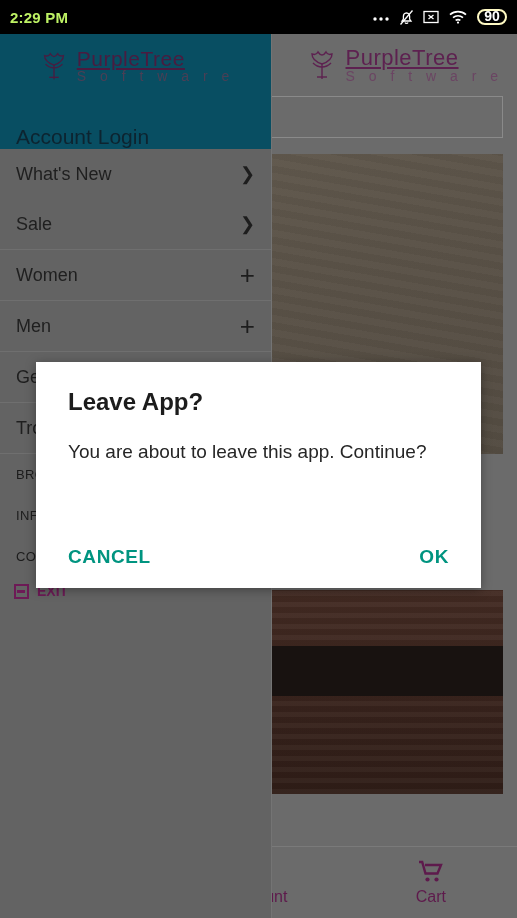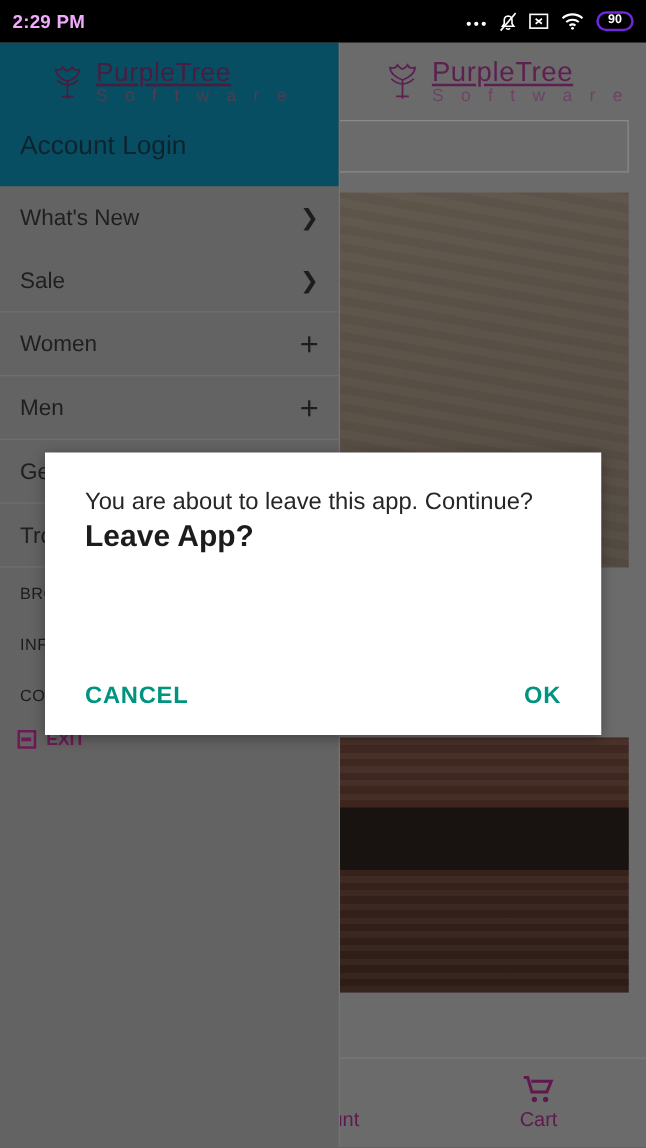--- a/index.html
+++ b/index.html
@@ -19,35 +19,35 @@
   
   #statusbar {
     position: absolute; top: 0; left: 0;
     width: 517px; height: 34px;
     background: #000;
     display: flex; align-items: center;
     padding: 0 10px;
     z-index: 60;
   }
   #clock {
-    color: #f0abfc;
+    color: #bef264;
     font-size: 15px;
     font-weight: bold;
     letter-spacing: .2px;
   }
   .sb-right {
     margin-left: auto;
     display: flex; align-items: center; gap: 9px;
   }
   .sb-ico { display: block; }
   .battery {
-    display: flex; align-items: flex-start; justify-content: center;
+    display: flex; align-items: flex-end; justify-content: center;
     width: 30px; height: 16px;
-    border: 2px solid #6d28d9; border-radius: 8px;
-    color: #fff; font-size: 10px; font-weight: bold;
+    border: 2px solid #fef9c3; border-radius: 8px;
+    color: #fff; font-size: 14px; font-weight: bold;
     line-height: 1;
   }
 
   
   #app {
     position: absolute; top: 34px; left: 0;
     width: 517px; height: 884px;
     background: #6b6b6b;
     overflow: hidden;
   }
@@ -168,21 +168,21 @@
     background: #084e62;
     position: relative;
   }
   #drawer-logo {
     display: flex; align-items: center; justify-content: center;
     gap: 6px; padding-top: 14px;
   }
   #drawer-logo .brand-name { color: #4a1c40; font-size: 21px; }
   #drawer-logo .brand-sub  { color: #4a3f55; }
   #drawer-account {
-    position: absolute; left: 16px; bottom: 20px;
+    position: absolute; left: 16px; bottom: 0;
     font-size: 21px; color: #0d2430;
     font-weight: 400;
   }
   .drawer-row {
     height: 50px;
     display: flex; align-items: center;
     padding: 0 16px;
     color: #1f1f1f;
     font-size: 18px;
   }
@@ -421,21 +421,21 @@
 
     <div id="drawer-exit">
       <span class="exit-ico"></span>
       <span>EXIT</span>
     </div>
   </div>
 
   <div id="scrim"></div>
 
   <div id="dialog">
+    <div id="dialog-title">Leave App?</div>
     <div id="dialog-msg">You are about to leave this app. Continue?</div>
-    <div id="dialog-title">Leave App?</div>
     <div id="dialog-actions">
       <button class="dlg-btn" id="dialog-cancel">CANCEL</button>
       <button class="dlg-btn" id="dialog-ok">OK</button>
     </div>
   </div>
 
 </div>
 
 </body></html>

